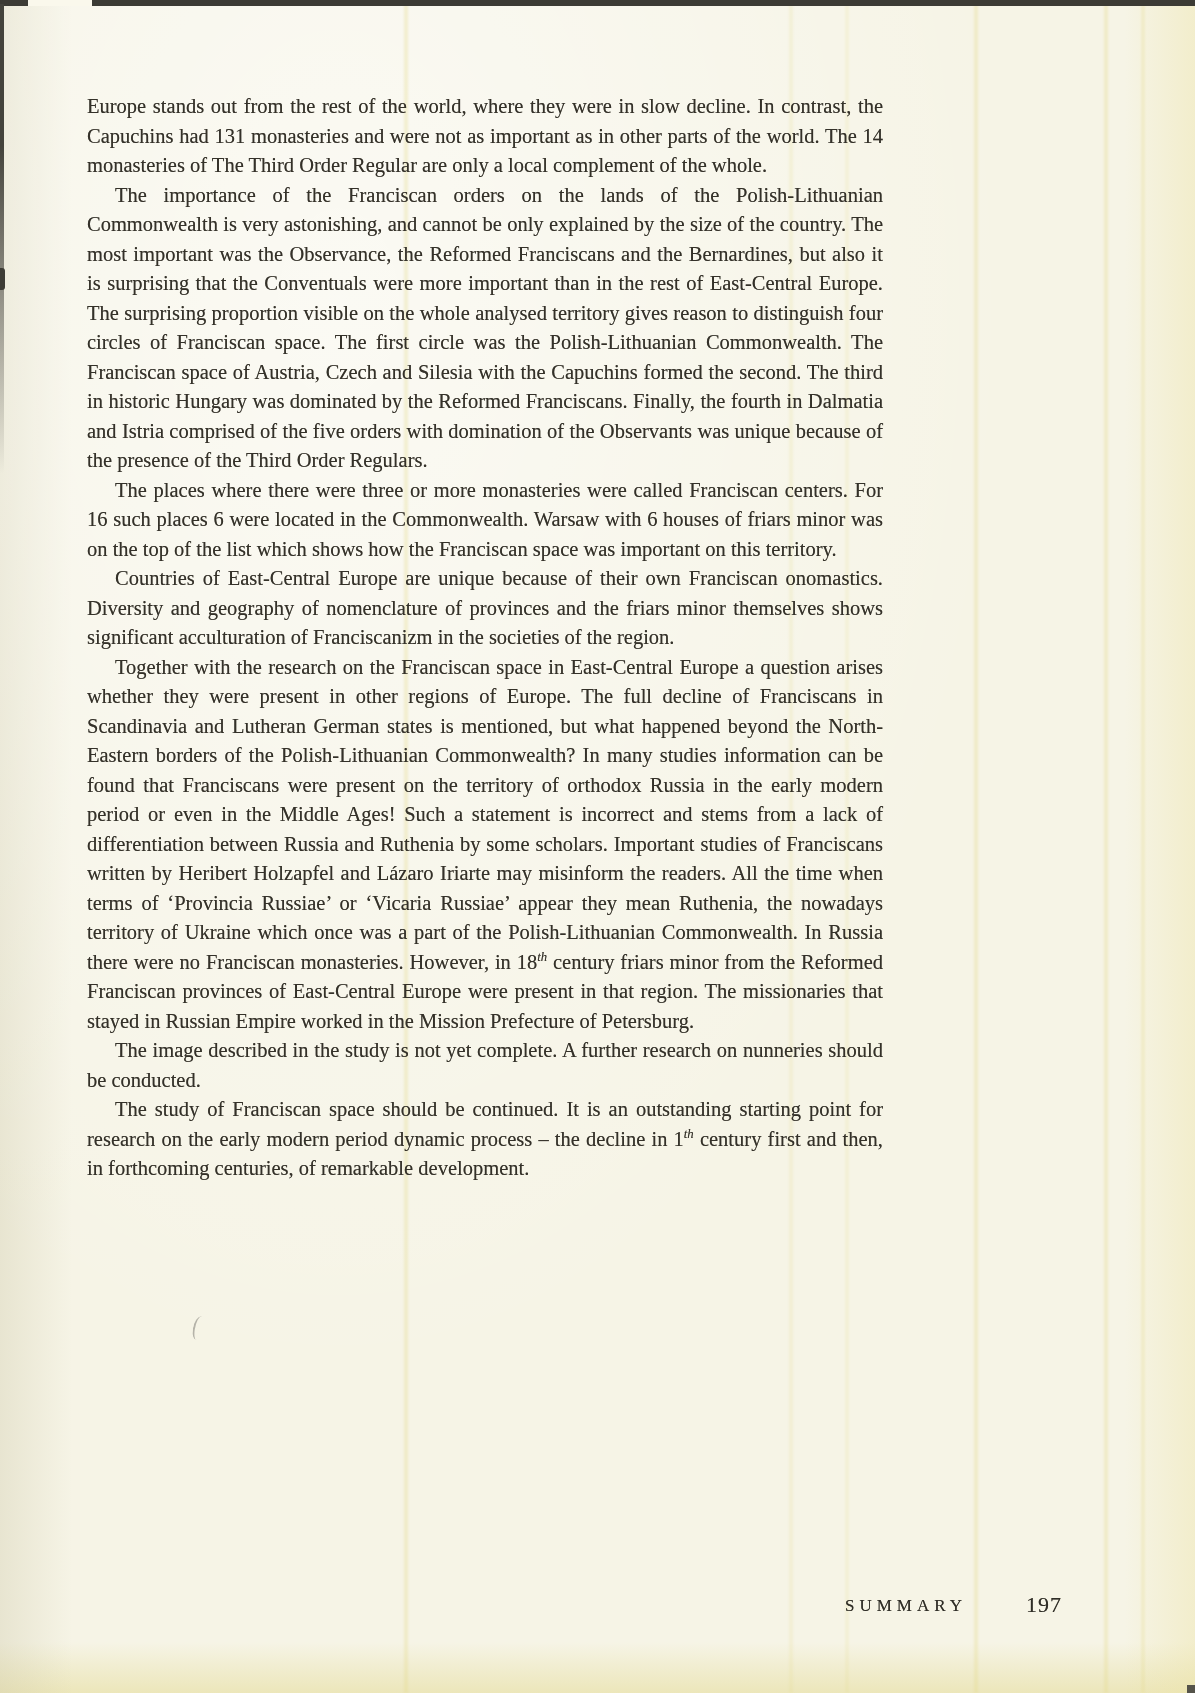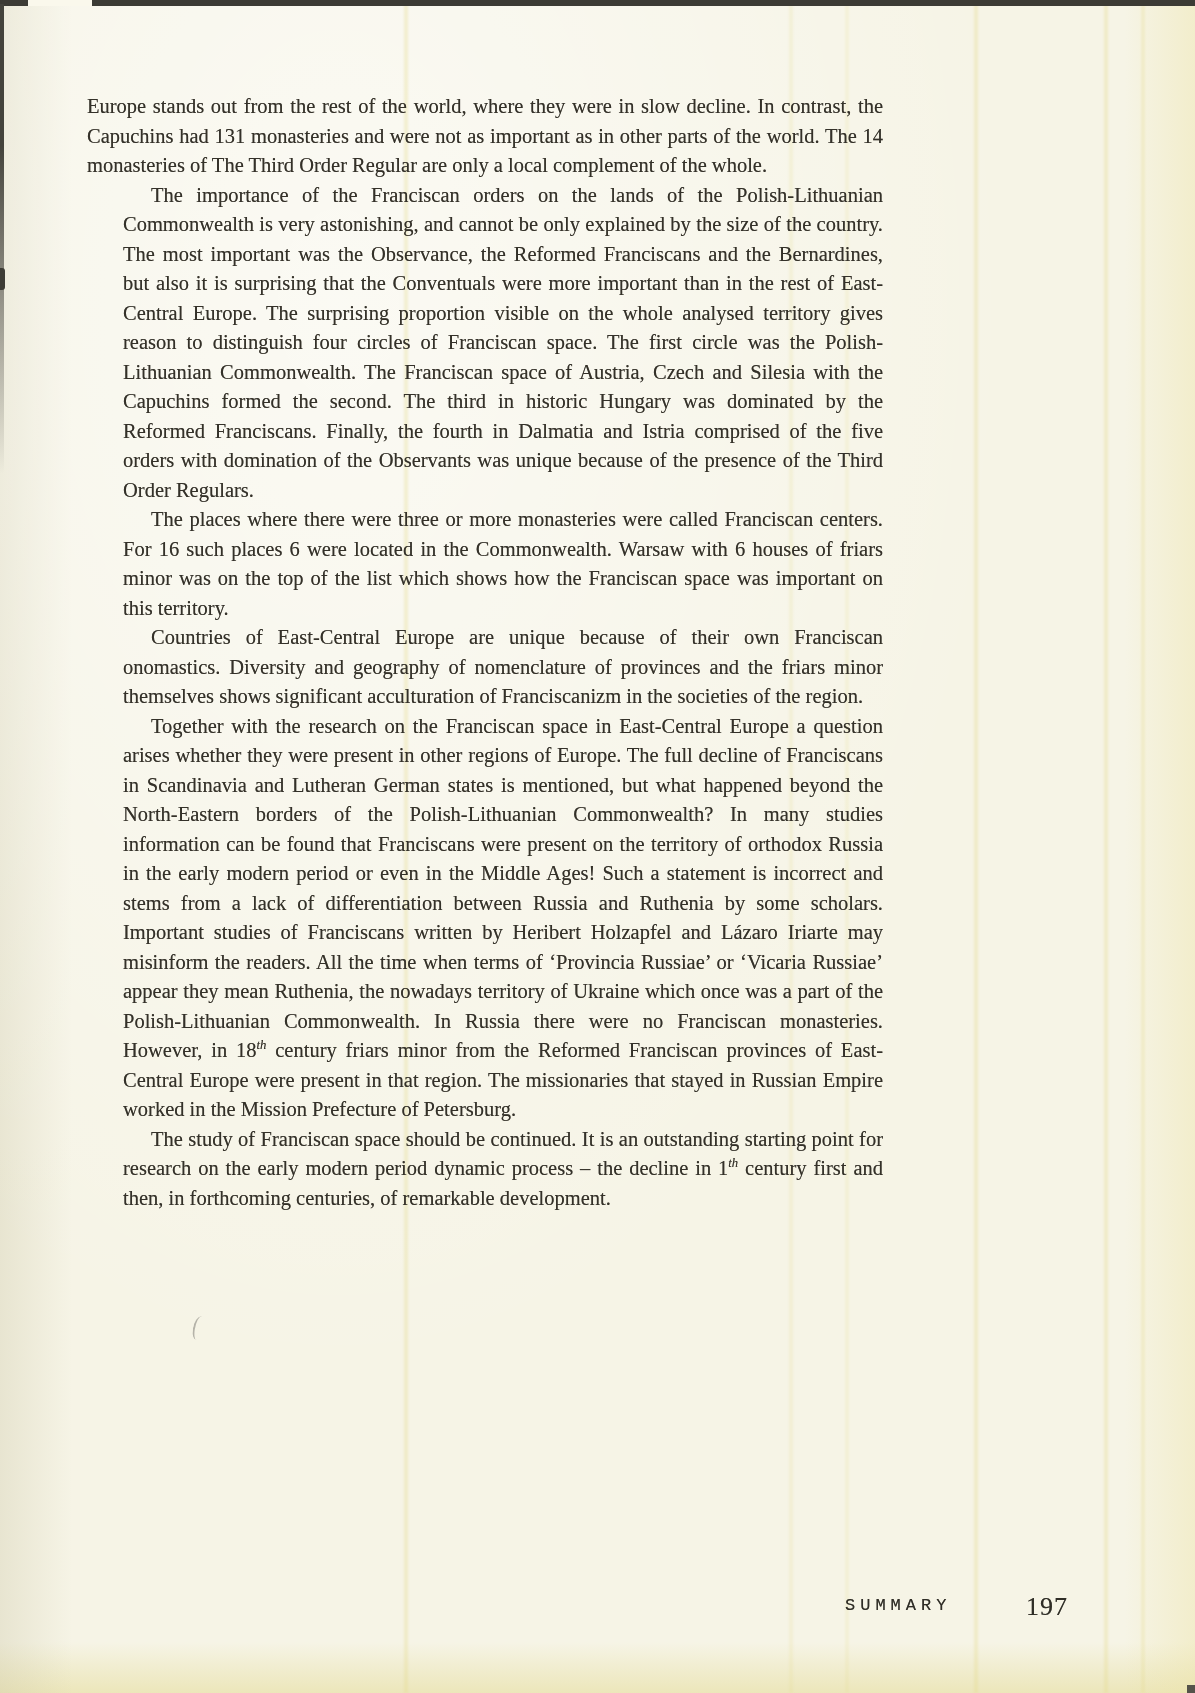--- a/index.html
+++ b/index.html
@@ -29,33 +29,32 @@
   .pencil-mark{position:absolute;left:193px;top:1316px;width:10px;height:24px;
     border-left:2px solid rgba(128,126,118,0.55);border-radius:60% 0 0 40%;transform:rotate(8deg);}
 
   .text-block{
     position:absolute;left:87px;top:92px;width:796px;
     font-size:20.5px;line-height:29.5px;
     text-align:justify;
     text-shadow:0 0 0.5px rgba(52,49,41,0.55);
   }
   .text-block p{margin:0;}
-  .text-block p.indent{text-indent:28px;margin-left:36px;}
+  .text-block p.indent{text-indent:28px;}
   .text-block sup{font-size:0.62em;line-height:0;vertical-align:super;letter-spacing:0;font-style:italic;}
 
   .footer{position:absolute;left:0;top:1592px;width:1195px;height:30px;}
   .running-head{
     position:absolute;left:845px;top:4px;
     font-size:17px;letter-spacing:5px;color:#2f2d26;
     text-shadow:0 0 0.5px rgba(47,45,38,0.6);
-    font-family:Liberation Mono, monospace;
   }
   .page-number{
     position:absolute;left:1026px;top:0;
-    font-size:26px;color:#2f2d26;letter-spacing:1px;
+    font-size:22px;color:#2f2d26;letter-spacing:1px;
     text-shadow:0 0 0.5px rgba(47,45,38,0.6);
   }
 </style>
 </head>
 <body>
 
 <div class="page">
 
   <div class="streak s1"></div>
   <div class="streak s2"></div>
@@ -71,20 +70,21 @@
   <div class="left-nub"></div>
   <div class="corner-speck"></div>
   <div class="pencil-mark"></div>
 
   <main class="text-block">
       <p class=""><span>Europe stands out from the rest of the world, where they were in slow decline. In contrast, the Capuchins had 131 monasteries and were not as important as in other parts of the world. The 14 monasteries of The Third Order Regular are only a local complement of the whole.</span></p>
       <p class="indent"><span>The importance of the Franciscan orders on the lands of the Polish-Lithuanian Commonwealth is very astonishing, and cannot be only explained by the size of the country. The most important was the Observance, the Reformed Franciscans and the Bernardines, but also it is surprising that the Conventuals were more important than in the rest of East-Central Europe. The surprising proportion visible on the whole analysed territory gives reason to distinguish four circles of Franciscan space. The first circle was the Polish-Lithuanian Commonwealth. The Franciscan space of Austria, Czech and Silesia with the Capuchins formed the second. The third in historic Hungary was dominated by the Reformed Franciscans. Finally, the fourth in Dalmatia and Istria comprised of the five orders with domination of the Observants was unique because of the presence of the Third Order Regulars.</span></p>
       <p class="indent"><span>The places where there were three or more monasteries were called Franciscan centers. For 16 such places 6 were located in the Commonwealth. Warsaw with 6 houses of friars minor was on the top of the list which shows how the Franciscan space was important on this territory.</span></p>
       <p class="indent"><span>Countries of East-Central Europe are unique because of their own Franciscan onomastics. Diversity and geography of nomenclature of provinces and the friars minor themselves shows significant acculturation of Franciscanizm in the societies of the region.</span></p>
       <p class="indent"><span>Together with the research on the Franciscan space in East-Central Europe a question arises whether they were present in other regions of Europe. The full decline of Franciscans in Scandinavia and Lutheran German states is mentioned, but what happened beyond the North-Eastern borders of the Polish-Lithuanian Commonwealth? In many studies information can be found that Franciscans were present on the territory of orthodox Russia in the early modern period or even in the Middle Ages! Such a statement is incorrect and stems from a lack of differentiation between Russia and Ruthenia by some scholars. Important studies of Franciscans written by Heribert Holzapfel and Lázaro Iriarte may misinform the readers. All the time when terms of ‘Provincia Russiae’ or ‘Vicaria Russiae’ appear they mean Ruthenia, the nowadays territory of Ukraine which once was a part of the Polish-Lithuanian Commonwealth. In Russia there were no Franciscan monasteries. However, in 18</span><sup>th</sup><span> century friars minor from the Reformed Franciscan provinces of East-Central Europe were present in that region. The missionaries that stayed in Russian Empire worked in the Mission Prefecture of Petersburg.</span></p>
+      <p class="indent"><span>The image described in the study is not yet complete. A further research on nunneries should be conducted.</span></p>
       <p class="indent"><span>The study of Franciscan space should be continued. It is an outstanding starting point for research on the early modern period dynamic process – the decline in 1</span><sup>th</sup><span> century first and then, in forthcoming centuries, of remarkable development.</span></p>
     </main>
 
   <footer class="footer">
     <span class="running-head">SUMMARY</span>
     <span class="page-number">197</span>
   </footer>
 
 </div>
 

